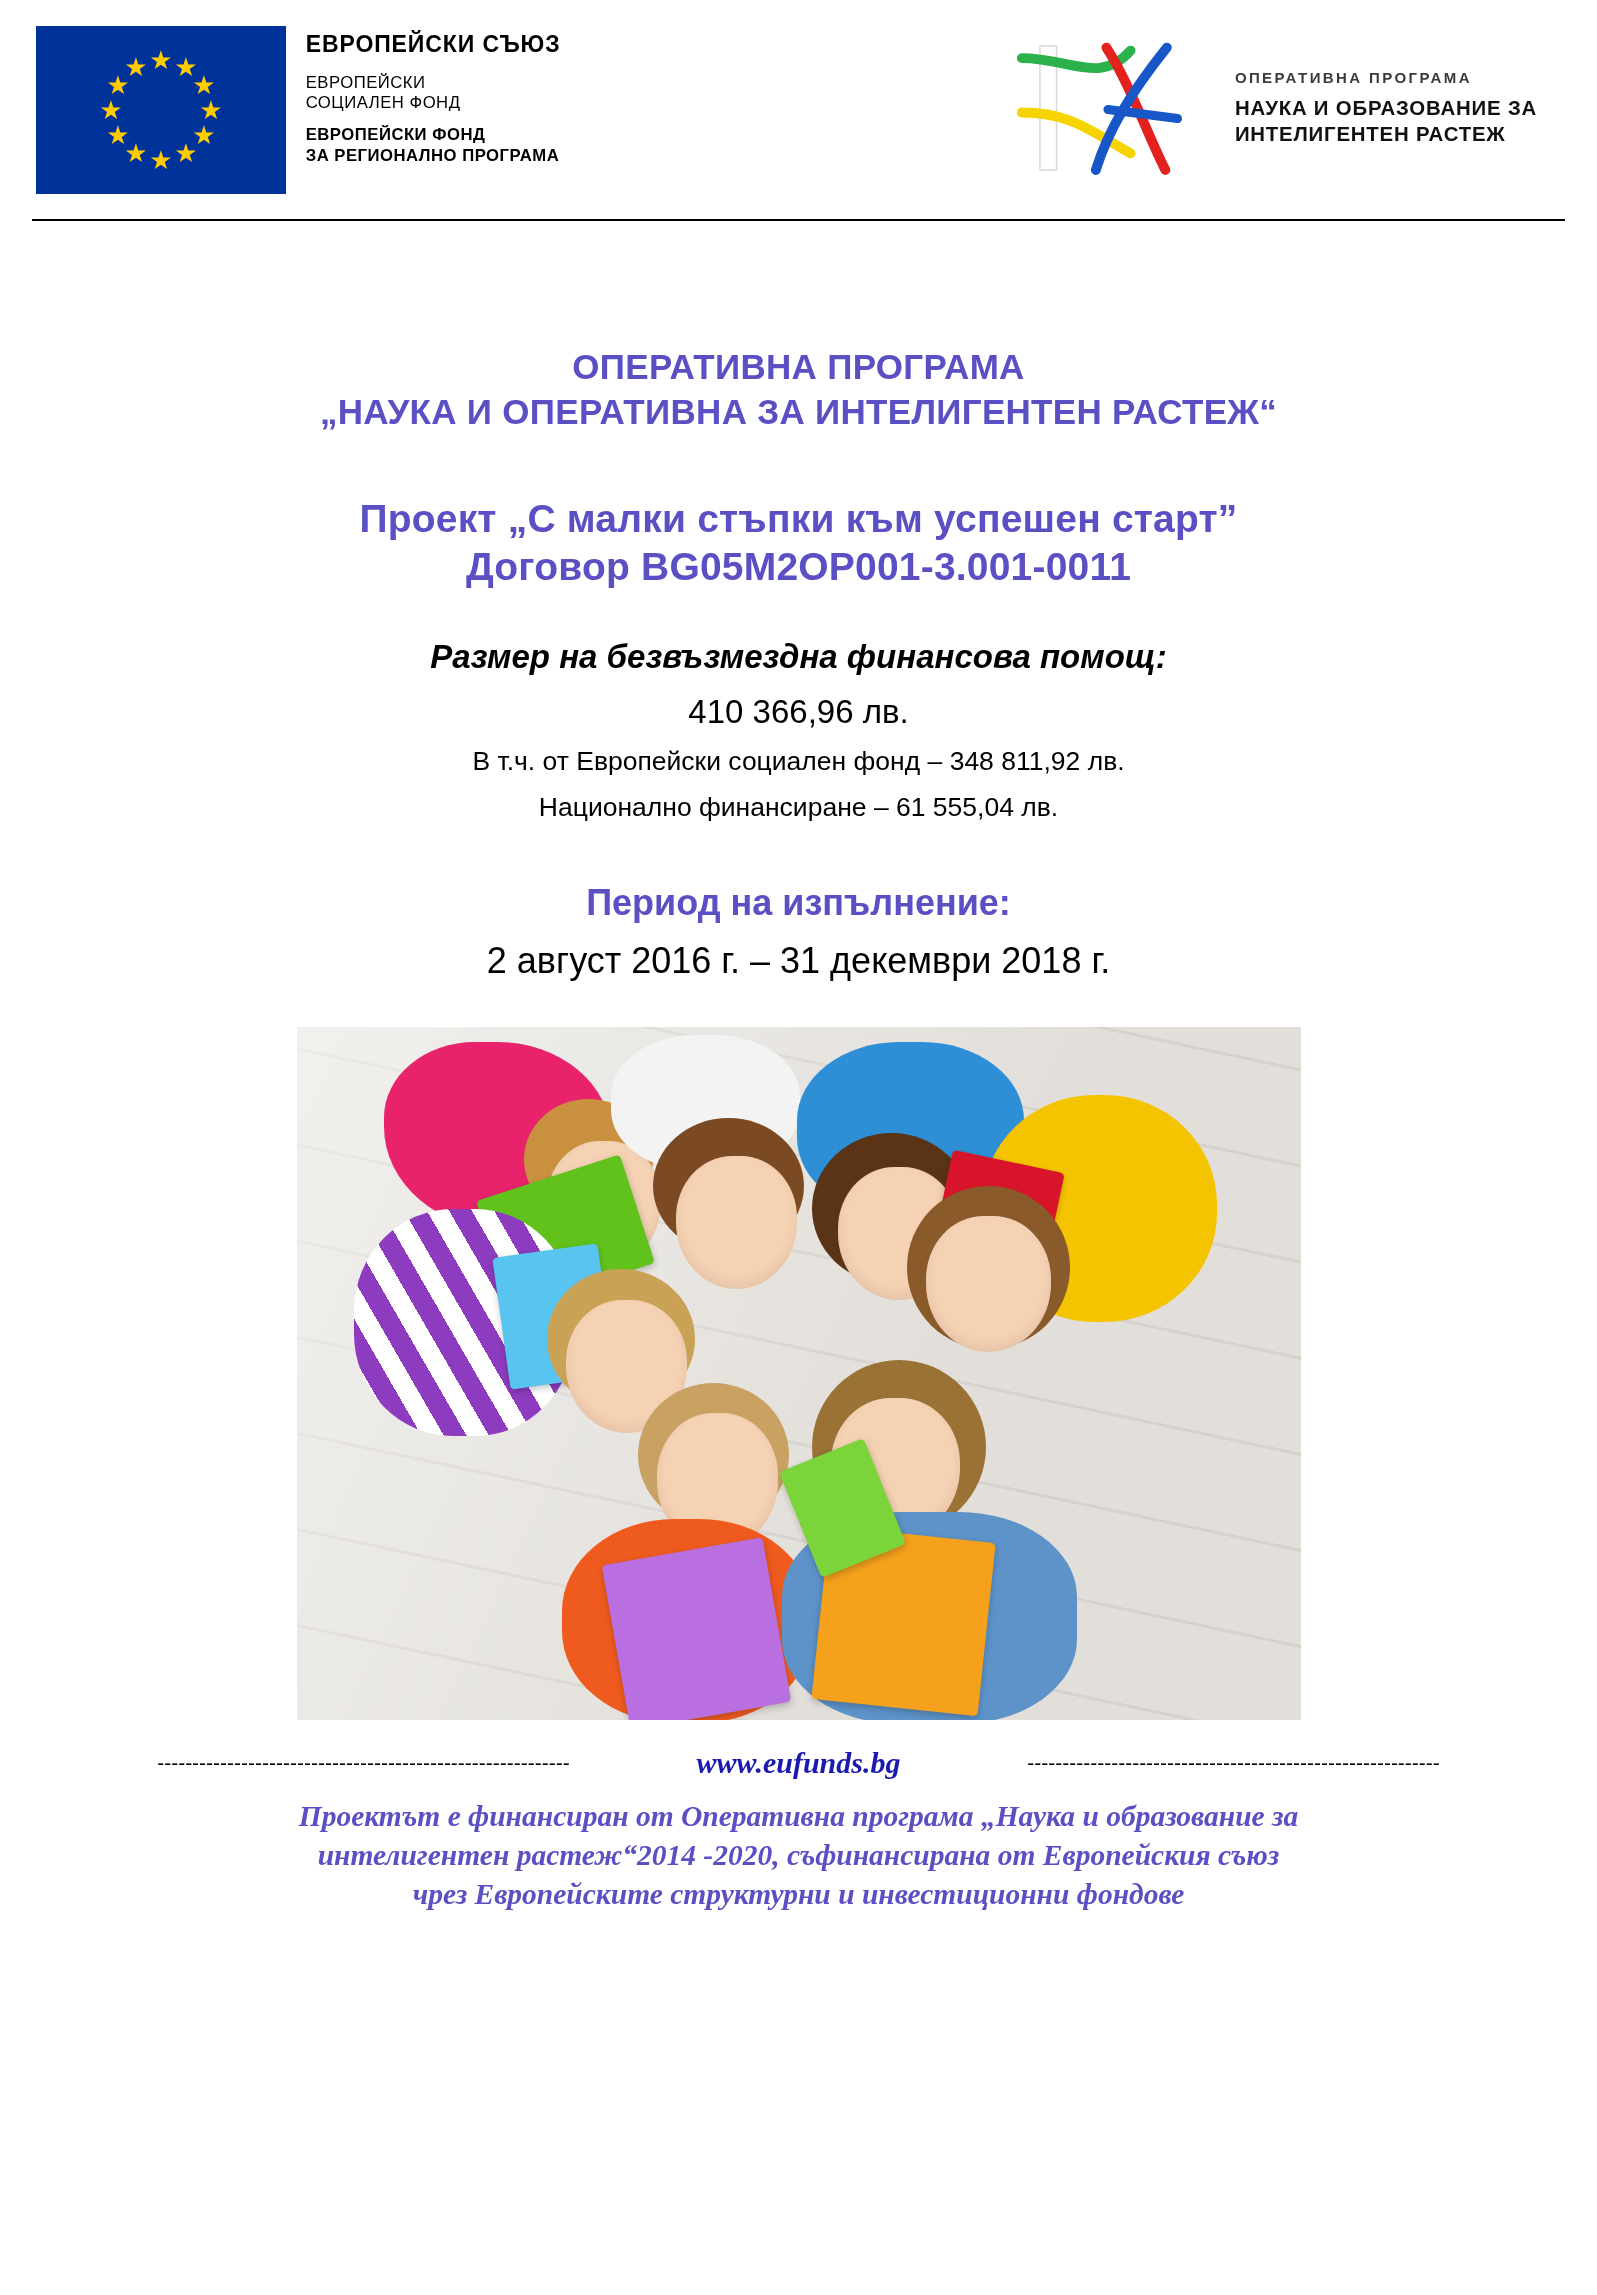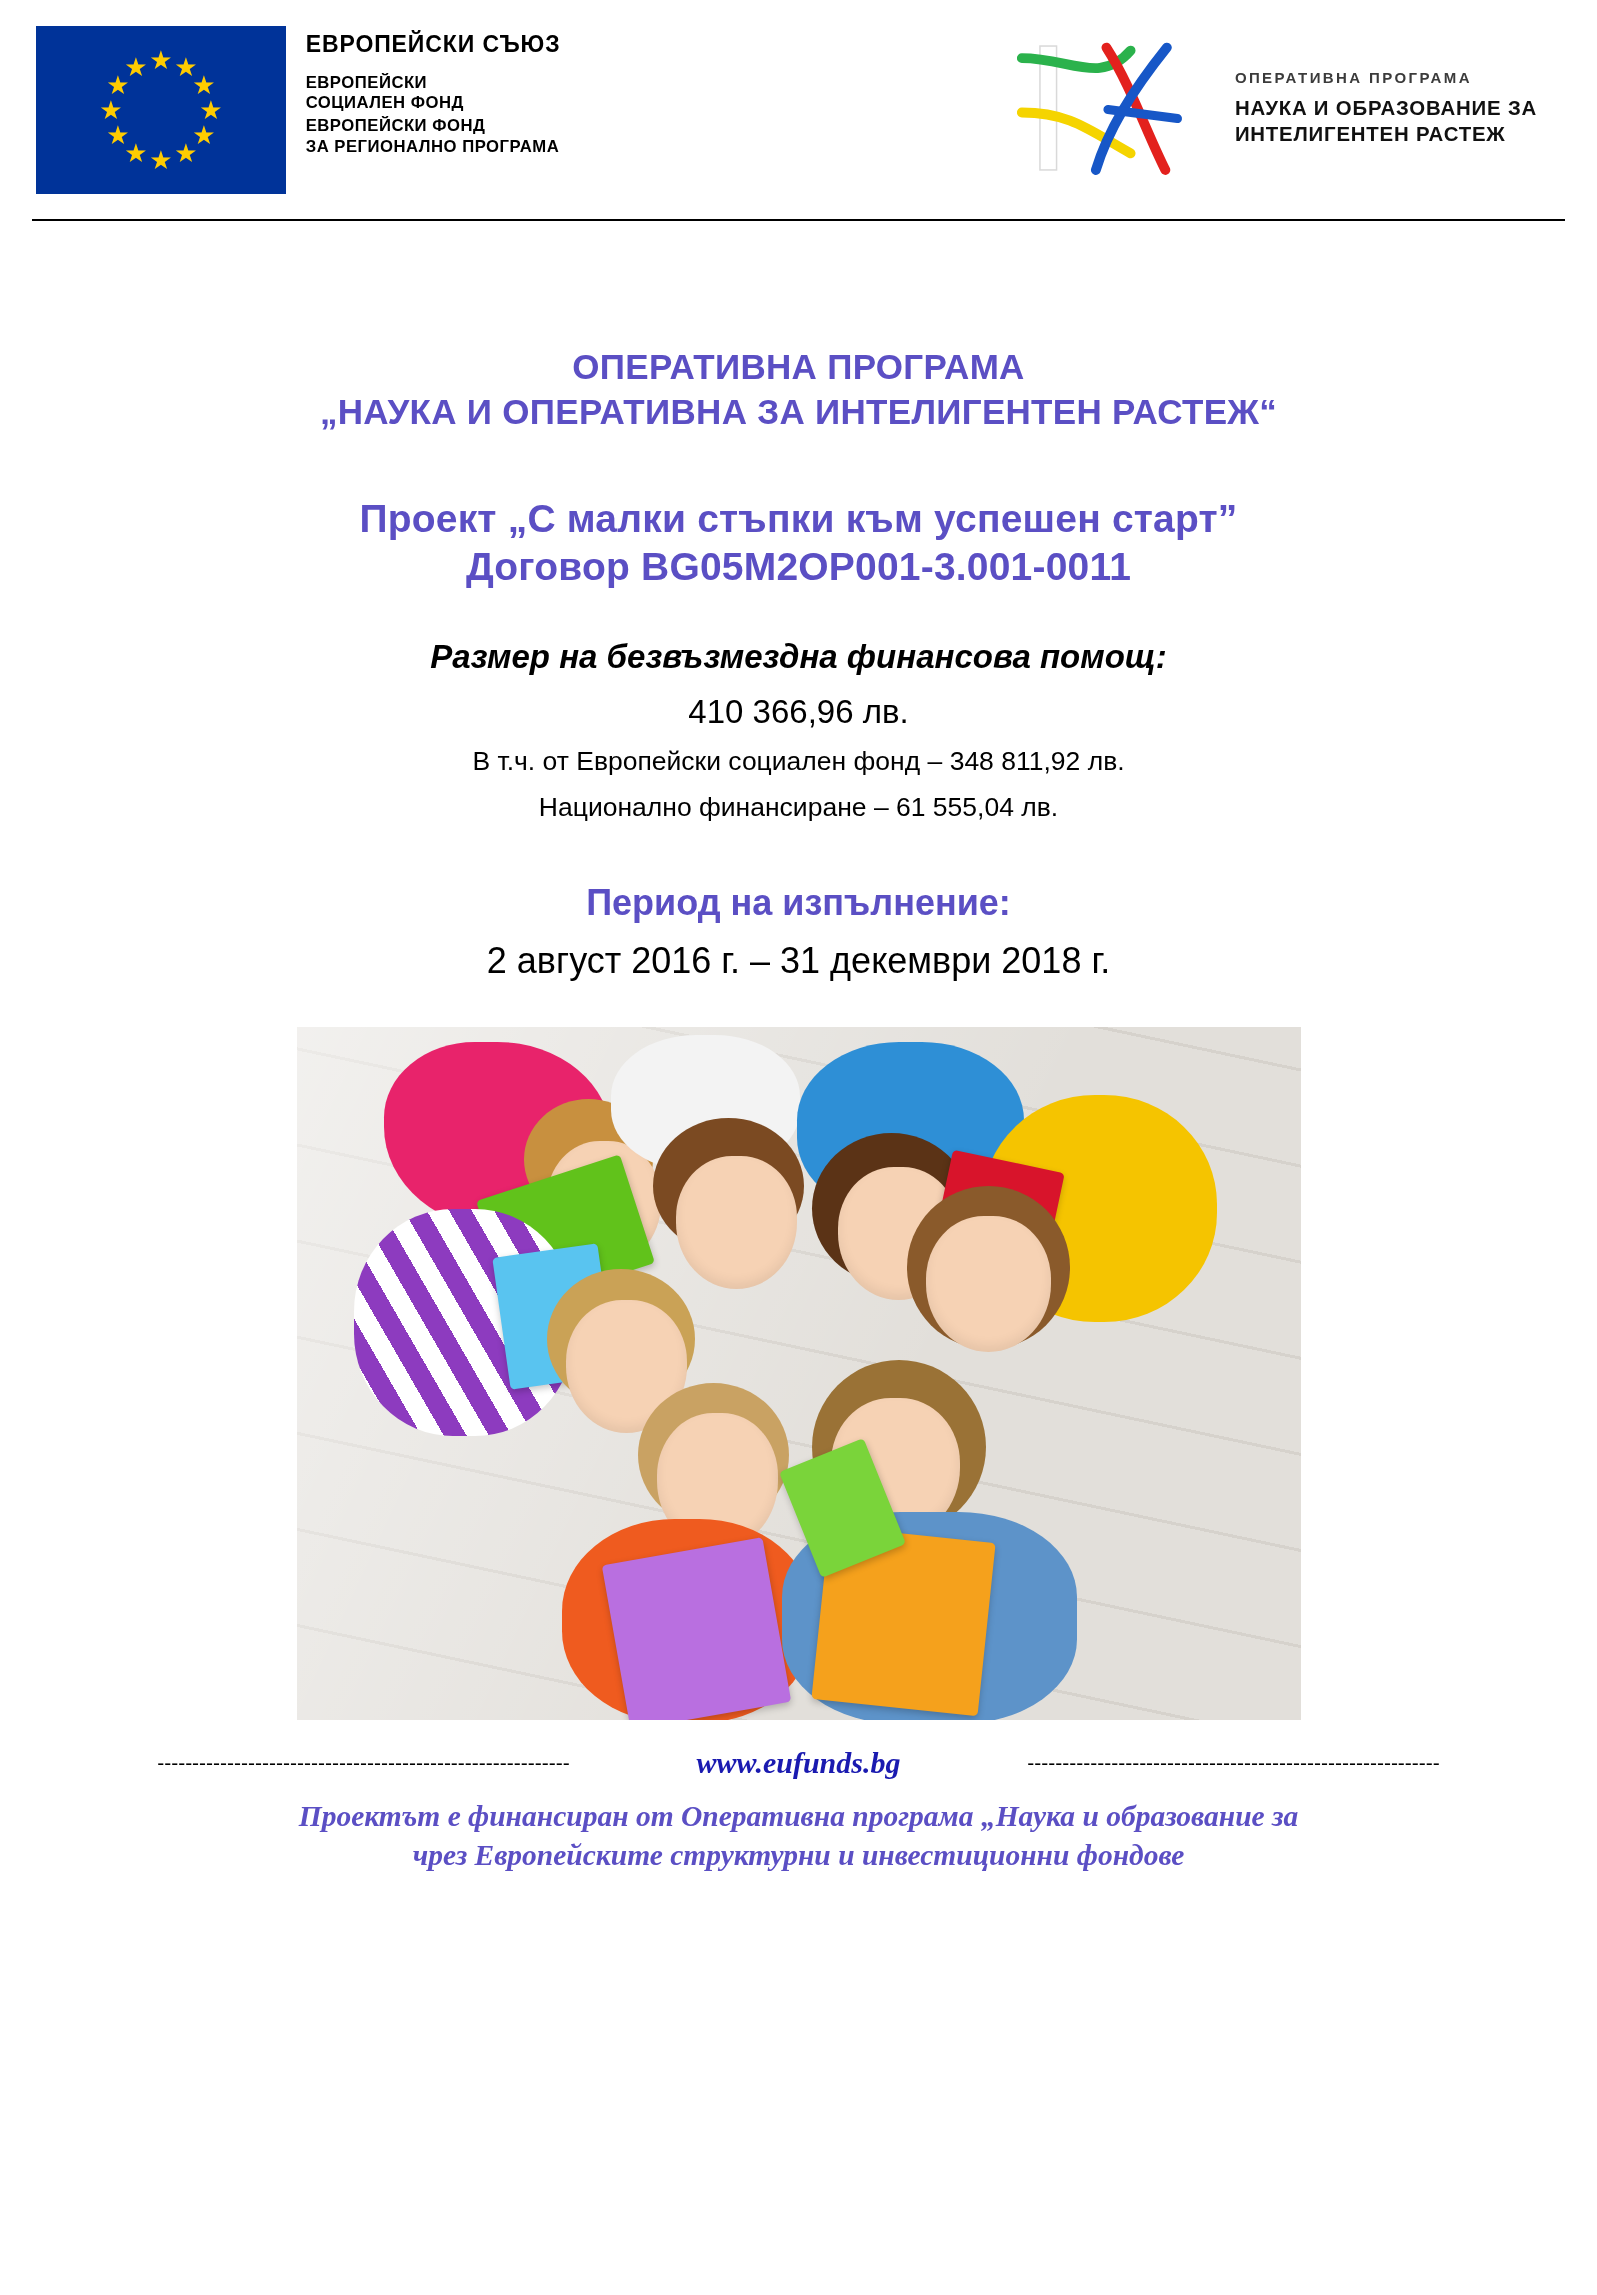--- a/index.html
+++ b/index.html
@@ -54,24 +54,24 @@
   }
   .eu-text .t1 {
     font-size: 23px;
     font-weight: bold;
     letter-spacing: 0.9px;
     color: #000;
     margin-bottom: 15px;
   }
   .eu-text .t2 {
     font-size: 16.7px;
-    font-weight: bold;
+    font-weight: normal;
     letter-spacing: 0.5px;
     line-height: 20.4px;
-    margin-bottom: 3px;
+    margin-bottom: 12px;
   }
   .eu-text .t3 {
     font-size: 16.7px;
     font-weight: bold;
     letter-spacing: 0.5px;
     line-height: 20.4px;
   }
 
   .op-block {
     display: flex;
@@ -355,16 +355,17 @@
 </div>
 
 <div class="footer">
   <div class="dashline-row">
     <span class="dashes">-----------------------------------------------------------</span>
     <a class="site-link" href="#">www.eufunds.bg</a>
     <span class="dashes">-----------------------------------------------------------</span>
   </div>
   <div class="footer-text">
     <div>Проектът е  финансиран от Оперативна програма „Наука и образование за</div>
+    <div>интелигентен растеж“2014 -2020, съфинансирана от Европейския съюз</div>
     <div>чрез Европейските структурни и инвестиционни фондове</div>
   </div>
 </div>
 
 
 </body></html>

